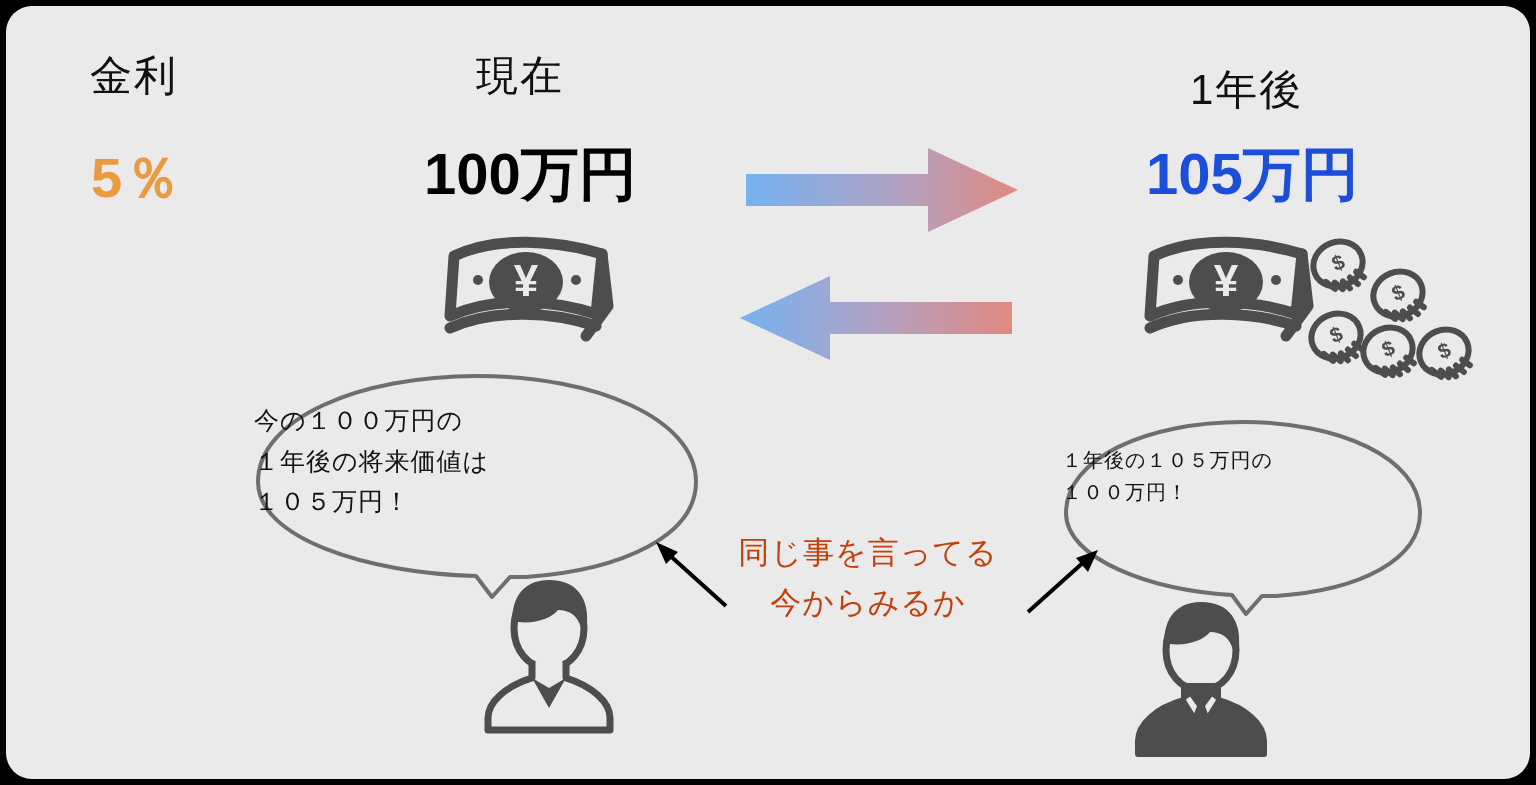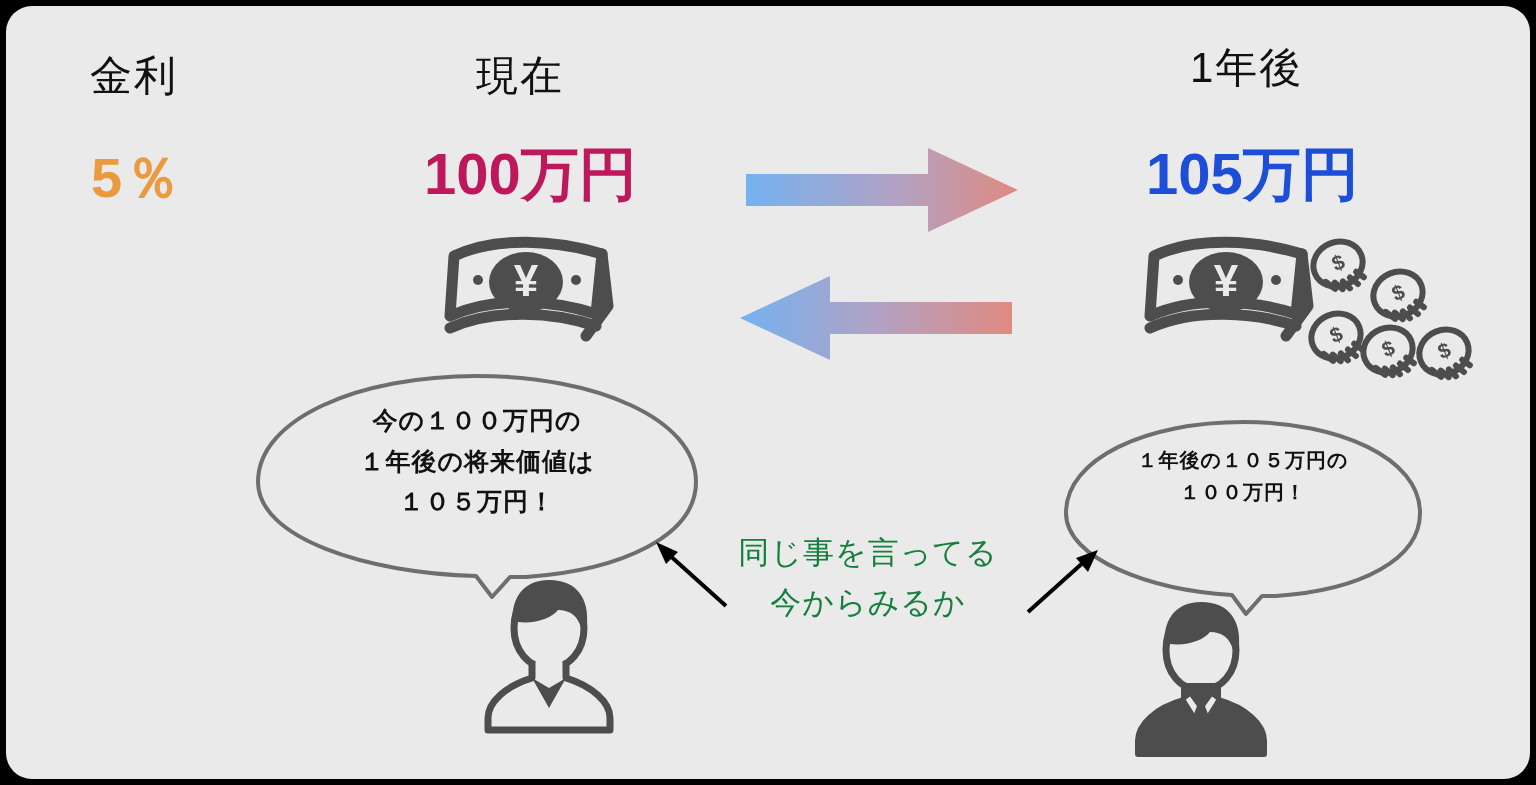--- a/index.html
+++ b/index.html
@@ -35,74 +35,72 @@
 
   
   .col-header {
     font-size: 42px;
     color: #111111;
     letter-spacing: 2px;
     font-weight: 400;
   }
   #header-rate    { left: 84px;  top: 42px; }
   #header-present { left: 470px; top: 42px; }
-  #header-future  { left: 1184px; top: 34px; }
+  #header-future  { left: 1184px; top: 56px; }
 
   
   .big-value {
     font-size: 58px;
     font-weight: 700;
     letter-spacing: 0px;
   }
   #value-rate    { left: 85px;  top: 135px; color: #eb9b3f; font-size: 56px; letter-spacing: 2px;}
-  #value-present { left: 418px; top: 130px; color: #be185d; }
+  #value-present { left: 418px; top: 130px; color: #000000; }
   #value-future  { left: 1140px; top: 130px; color: #1d4ed8; }
 
   
   #arrow-right { left: 740px; top: 134px; }
   #arrow-left  { left: 726px; top: 262px; }
 
   
   #bill-present { left: 430px; top: 212px; }
   #bill-future  { left: 1130px; top: 212px; }
   #coins-future { left: 1298px; top: 226px; }
 
   
   .bubble-wrap { }
   #bubble-left  { left: 248px; top: 366px; }
   #bubble-right { left: 1056px; top: 412px; }
 
   .bubble-text {
     position: absolute;
-    text-align: center;
     color: #111111;
     font-size: 25px;
     line-height: 1.62;
     letter-spacing: 1px;
-    font-weight: bold;
   }
   #bubble-left .bubble-text {
     left: 0; top: 28px; width: 446px;
   }
   #bubble-right .bubble-text {
     left: 0; top: 26px; width: 362px;
     font-size: 20px;
   }
 
   
   #person-left  { left: 468px; top: 560px; }
   #person-right { left: 1120px; top: 582px; }
 
   
   #center-note {
     left: 712px;
     top: 522px;
     width: 300px;
     text-align: center;
-    color: #15803d;
+    color: #c2410c;
     font-size: 31px;
     line-height: 1.62;
     letter-spacing: 1px;
   }
   #note-arrow-left  { left: 640px; top: 530px; }
   #note-arrow-right { left: 1012px; top: 536px; }
 </style>
 </head>
 <body>
 

